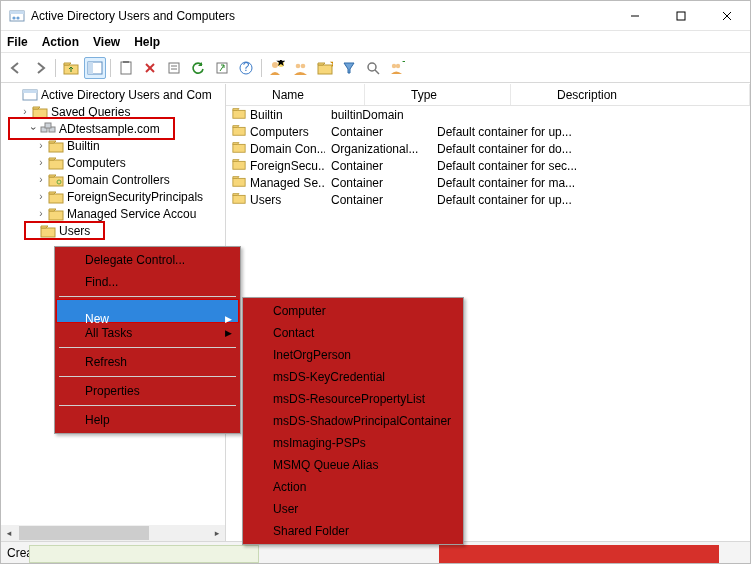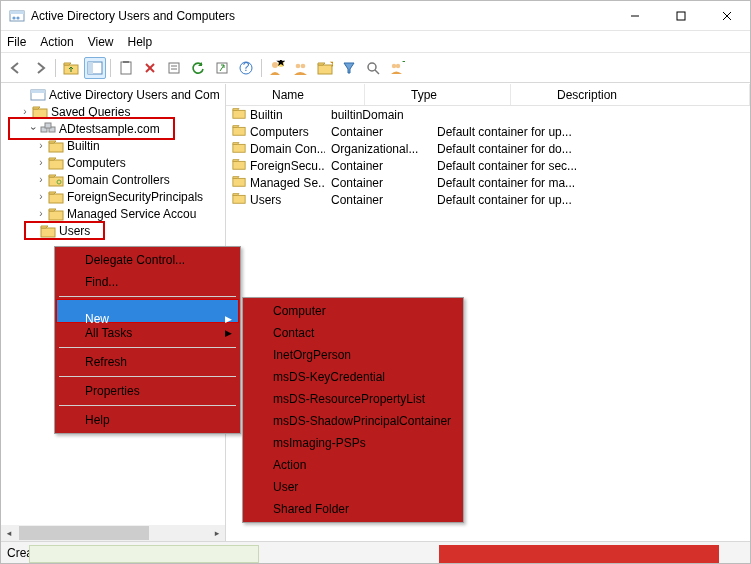--- a/index.html
+++ b/index.html
@@ -7,34 +7,34 @@
   .window { width: 751px; height: 564px; border: 1px solid #bbb; background: #fff; position: relative; overflow: hidden; }
 
   
   .titlebar { height: 30px; display: flex; align-items: center; padding: 0 0 0 8px; background: #fff; border-bottom: 1px solid #e5e5e5; }
   .titlebar .app-icon { width: 16px; height: 16px; margin-right: 6px; }
   .titlebar .title { flex: 1; }
   .titlebar .win-btn { width: 46px; height: 30px; display: flex; align-items: center; justify-content: center; }
   .titlebar .win-btn svg { width: 10px; height: 10px; }
 
   
-  .menubar { height: 22px; display: flex; align-items: center; padding: 0 6px; border-bottom: 1px solid #e5e5e5; gap: 14px; }
+  .menubar { height: 22px; display: flex; align-items: center; padding: 0 6px; border-bottom: 1px solid #e5e5e5; gap: 14px; font-weight: bold; }
 
   
   .toolbar { height: 30px; display: flex; align-items: center; padding: 0 4px; gap: 2px; border-bottom: 1px solid #d8d8d8; }
   .tb-btn { width: 22px; height: 22px; display: flex; align-items: center; justify-content: center; border: 1px solid transparent; border-radius: 2px; }
   .tb-sep { width: 1px; height: 18px; background: #ccc; margin: 0 2px; }
 
   
   .content { position: absolute; top: 83px; bottom: 22px; left: 0; right: 0; display: flex; }
   .tree-pane { width: 225px; border-right: 1px solid #d8d8d8; overflow: hidden; position: relative; padding-top: 2px; }
   .list-pane { flex: 1; overflow: hidden; }
 
   
-  .tree-row { display: flex; align-items: center; height: 17px; padding-left: 16px; white-space: nowrap; }
+  .tree-row { display: flex; align-items: center; height: 17px; padding-left: 8px; white-space: nowrap; }
   .tree-toggle { width: 12px; text-align: center; color: #666; font-size: 10px; }
   .tree-icon { width: 16px; height: 16px; margin: 0 3px 0 1px; display: inline-flex; align-items: center; justify-content: center; }
   .indent-1 { padding-left: 18px; }
   .indent-2 { padding-left: 34px; }
   .redbox { outline: 2px solid #d40000; outline-offset: -1px; }
 
   
   .list-header { height: 22px; display: flex; border-bottom: 1px solid #e3e3e3; }
   .list-header .col { padding: 4px 6px; border-right: 1px solid #e8e8e8; margin-left: 40px; }
   .col-name { width: 99px; } .col-type { width: 106px; } .col-desc { flex: 1; }
@@ -449,20 +449,23 @@
     <div class="ctx-item">
         <span>msDS-ResourcePropertyList</span>
       </div>
     <div class="ctx-item">
         <span>msDS-ShadowPrincipalContainer</span>
       </div>
     <div class="ctx-item">
         <span>msImaging-PSPs</span>
       </div>
     <div class="ctx-item">
+        <span>MSMQ Queue Alias</span>
+      </div>
+    <div class="ctx-item">
         <span>Action</span>
       </div>
     <div class="ctx-item">
         <span>User</span>
       </div>
     <div class="ctx-item">
         <span>Shared Folder</span>
       </div>
   </div>
 

